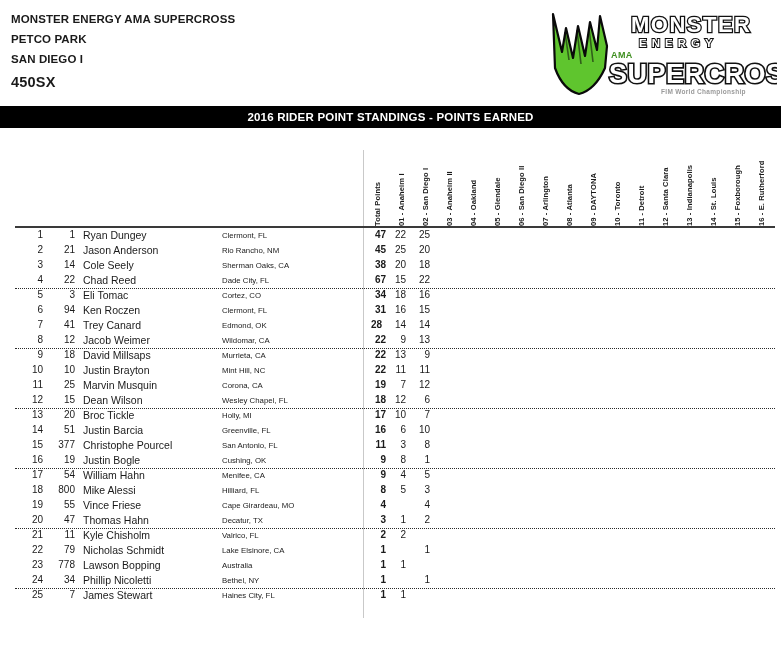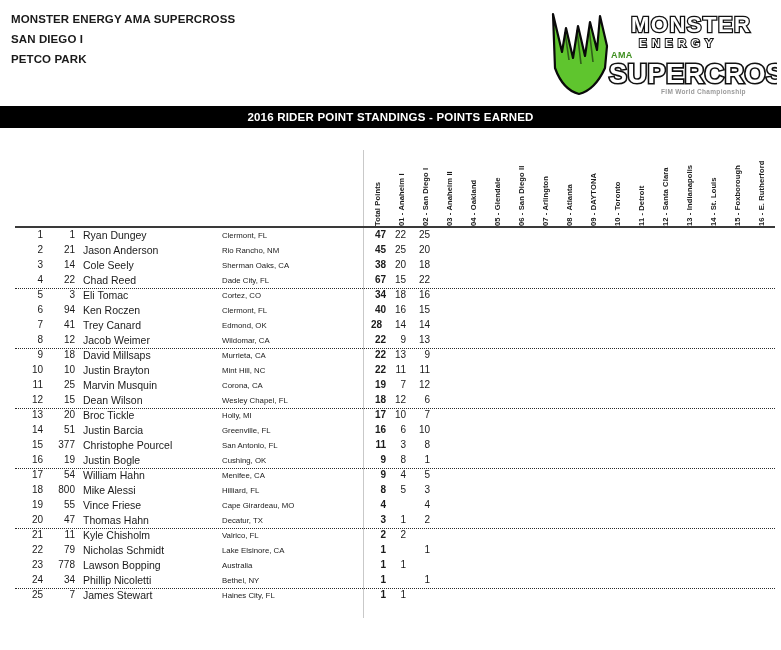--- a/index.html
+++ b/index.html
@@ -151,22 +151,23 @@
     bottom: -1px;
     height: 0;
     border-bottom: 1px dotted #2a2a2a;
   }
 </style>
 </head>
 <body>
 
 <div id="event-header">
   <div class="line">MONSTER ENERGY AMA SUPERCROSS</div>
+  <div class="line">PETCO PARK</div>
   <div class="line">SAN DIEGO I</div>
-  <div class="line">PETCO PARK</div>
+  <div class="class-line">450SX</div>
 </div>
 
 <div id="logo">
   <svg width="242" height="92" viewBox="0 0 242 92" xmlns="http://www.w3.org/2000/svg">
     <g>
       <path d="M18 8 L27 46 L31 22 L38 52 L43 20 L50 50 L55 16 L62 44 L65 10
                L72 40 L70 62 Q60 84 44 88 Q28 84 20 62 Z" fill="#5fc52e" stroke="#0a0a0a" stroke-width="2.2" stroke-linejoin="round"></path>
       <path d="M30 26 L34 54 M42 24 L46 58 M54 22 L58 56" stroke="#0a0a0a" stroke-width="1.6" fill="none" opacity="0.55"></path>
     </g>
     <text x="96" y="26" font-family="&quot;Liberation Sans&quot;, sans-serif" font-size="22" font-weight="bold" fill="#ffffff" stroke="#111111" stroke-width="2.6" paint-order="stroke" letter-spacing="1.5">MONSTER</text>
@@ -248,21 +249,21 @@
         <div class="cell town">Cortez, CO</div>
         <div class="cell tp" style="left: 366px;">34</div>
         <div class="cell rnd" style="left: 390px;">18</div>
         <div class="cell rnd" style="left: 414px;">16</div>
       </div>
       <div class="row">
         <div class="cell pos">6</div>
         <div class="cell num">94</div>
         <div class="cell name">Ken Roczen</div>
         <div class="cell town">Clermont, FL</div>
-        <div class="cell tp" style="left: 366px;">40</div>
+        <div class="cell tp" style="left: 366px;">31</div>
         <div class="cell rnd" style="left: 390px;">16</div>
         <div class="cell rnd" style="left: 414px;">15</div>
       </div>
       <div class="row">
         <div class="cell pos">7</div>
         <div class="cell num">41</div>
         <div class="cell name">Trey Canard</div>
         <div class="cell town">Edmond, OK</div>
         <div class="cell tp" style="left: 362px;">28</div>
         <div class="cell rnd" style="left: 390px;">14</div>

